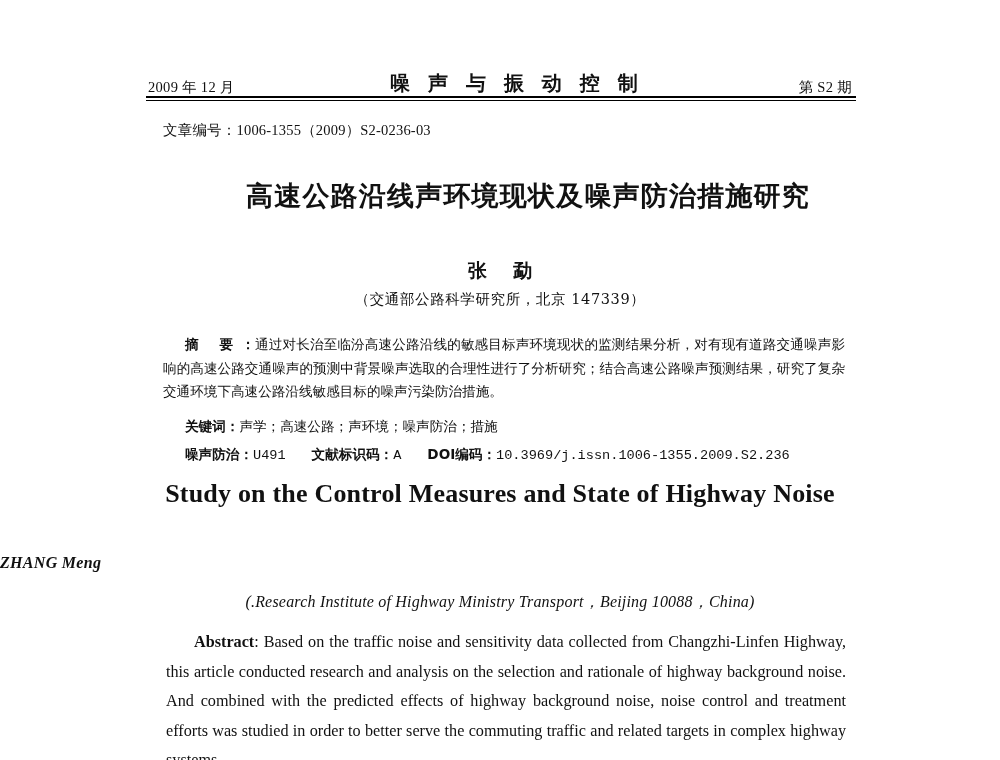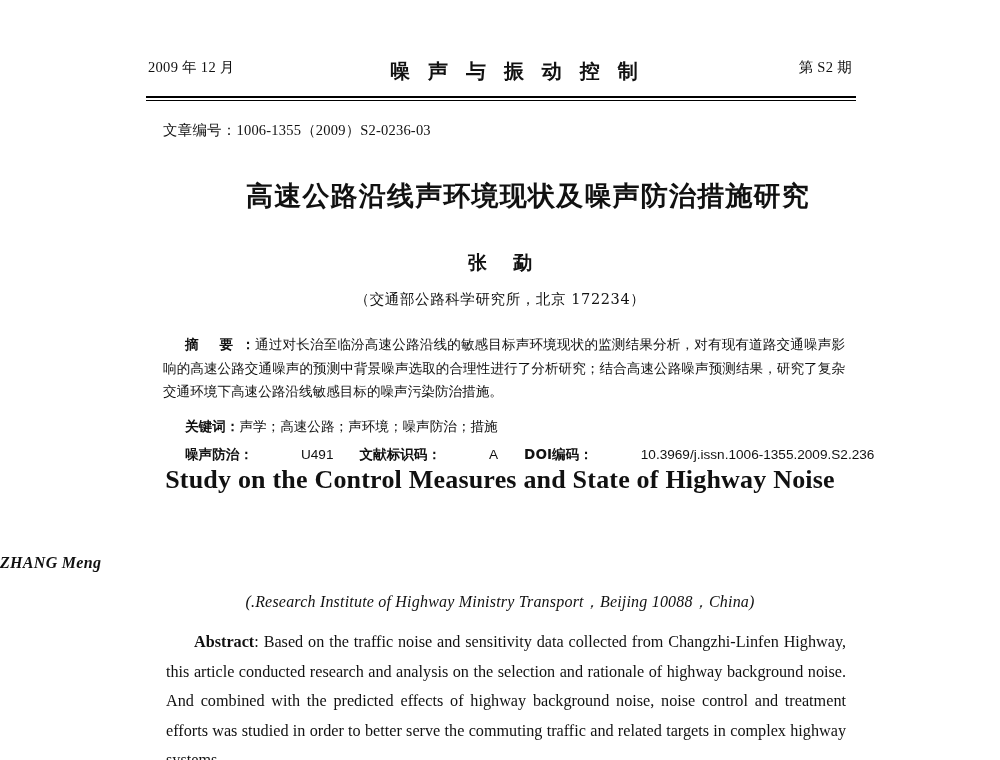--- a/index.html
+++ b/index.html
@@ -20,24 +20,24 @@
     width: 1000px;
     height: 760px;
     background: #ffffff;
     box-sizing: border-box;
   }
 
   
   .running-head {
     position: absolute;
     left: 148px;
-    top: 58px;
+    top: 70px;
     width: 704px;
     display: flex;
-    align-items: flex-start;
+    align-items: flex-end;
     justify-content: space-between;
     font-size: 14.5px;
     letter-spacing: 0.3px;
   }
   .rh-left, .rh-right {
     white-space: nowrap;
     font-family: "Liberation Serif", "DejaVu Serif", serif;
   }
   .rh-center {
     font-family: "DejaVu Sans", sans-serif;
@@ -86,21 +86,21 @@
     font-weight: 700;
     letter-spacing: 1.2px;
     white-space: nowrap;
     margin-left: 28px;
   }
 
   
   .cn-author {
     position: absolute;
     left: 0;
-    top: 250px;
+    top: 258px;
     width: 1000px;
     text-align: center;
     font-family: "DejaVu Serif", serif;
     font-size: 19px;
     font-weight: 700;
     letter-spacing: 10px;
     text-indent: 10px;
   }
   .cn-affil {
     position: absolute;
@@ -148,27 +148,27 @@
   .cn-class {
     position: absolute;
     left: 185px;
     top: 446px;
     font-family: "DejaVu Sans", sans-serif;
     font-size: 13.6px;
     white-space: nowrap;
   }
   .cn-class .lbl { font-weight: bold; }
   .cn-class .gap { display: inline-block; width: 26px; }
-  .cn-class .val { font-family: Liberation Sans, sans-serif; margin-left: 48px; }
+  .cn-class .val { font-family: Liberation Mono, monospace; }
 
   
   .en-title {
     position: absolute;
     left: 0;
-    top: 465px;
+    top: 479px;
     width: 1000px;
     text-align: center;
     font-family: "Liberation Serif", "DejaVu Serif", serif;
     font-size: 26px;
     font-weight: bold;
     letter-spacing: 0.2px;
     white-space: nowrap;
   }
 
   .en-author {
@@ -228,21 +228,21 @@
   </div>
   <div class="rule-wrap">
     <div class="rule-thick"></div>
     <div class="rule-thin"></div>
   </div>
 
   <div class="article-id">文章编号：1006-1355（2009）S2-0236-03</div>
 
   <div class="cn-title">高速公路沿线声环境现状及噪声防治措施研究</div>
   <div class="cn-author">张 勐</div>
-  <div class="cn-affil">（交通部公路科学研究所，北京 172234）</div>
+  <div class="cn-affil">（交通部公路科学研究所，北京 147339）</div>
 
   <div class="cn-abstract">
     <span class="lead">摘 要</span><span class="lead-colon">：</span><span>通过对长治至临汾高速公路沿线的敏感目标声环境现状的监测结果分析，对有现有道路交通噪声影响的高速公路交通噪声的预测中背景噪声选取的合理性进行了分析研究；结合高速公路噪声预测结果，研究了复杂交通环境下高速公路沿线敏感目标的噪声污染防治措施。</span>
   </div>
 
   <div class="cn-keywords">
     <span class="lbl">关键词：</span><span>声学；高速公路；声环境；噪声防治；措施</span>
   </div>
 
   <div class="cn-class">

